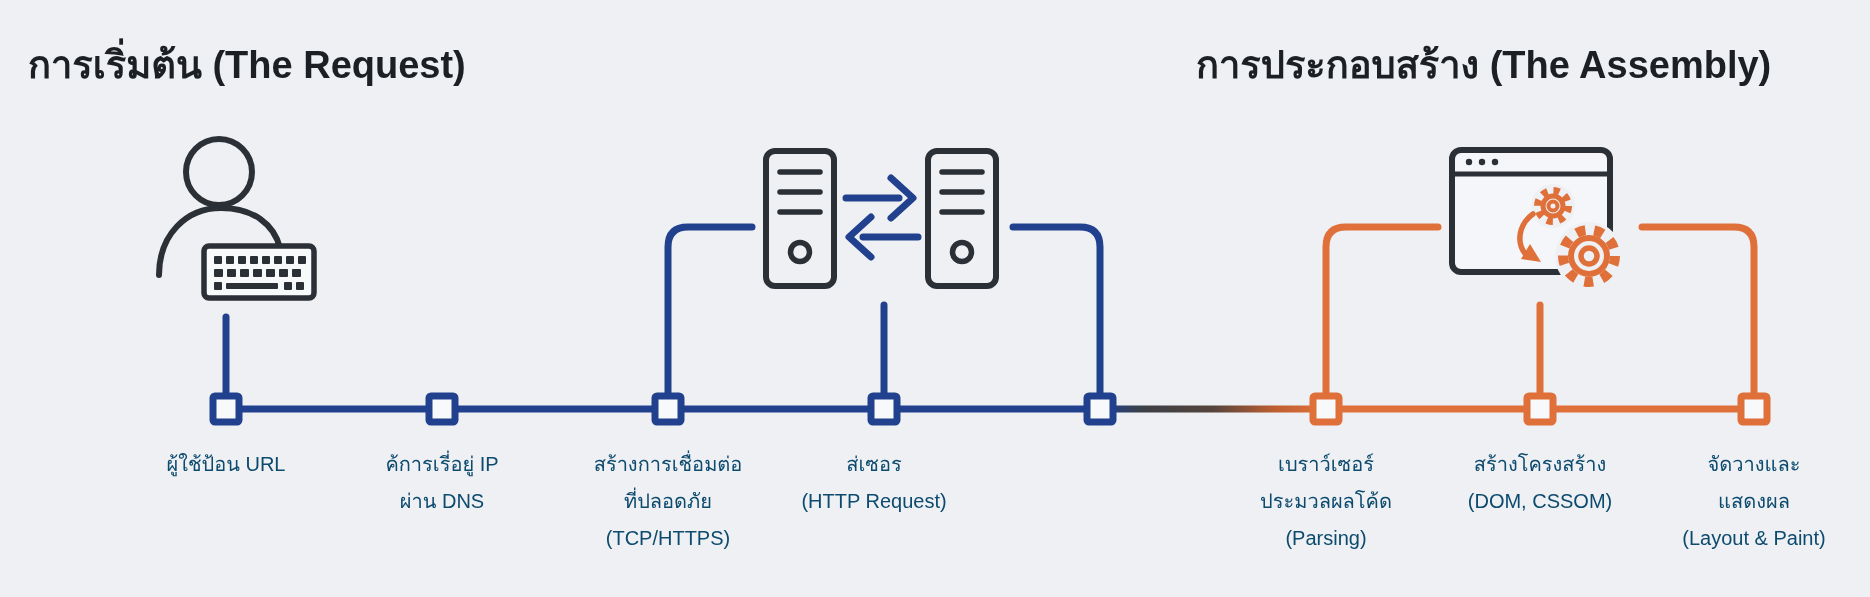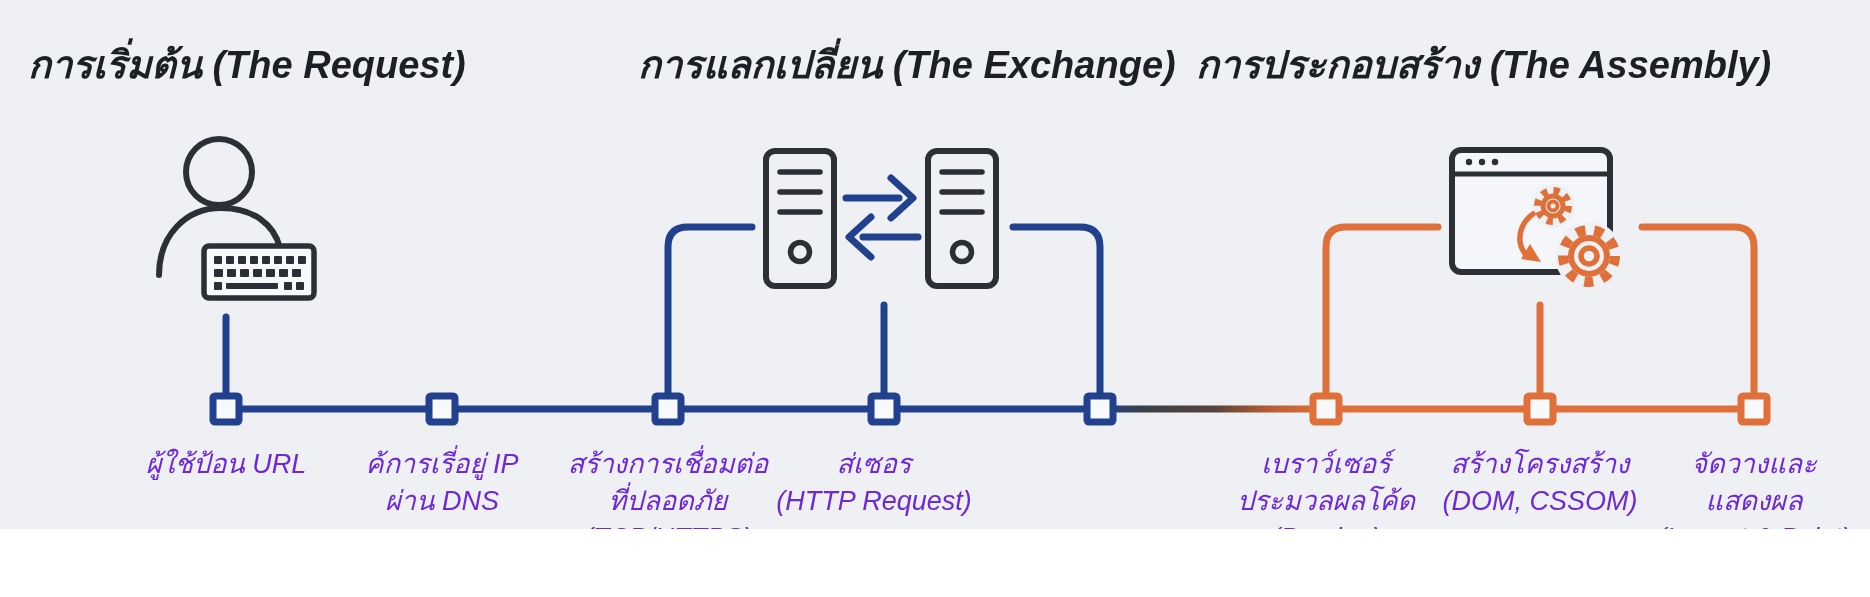--- a/index.html
+++ b/index.html
@@ -1,28 +1,27 @@
 <!DOCTYPE html>
 <html><head>
 <meta charset="utf-8">
 <style>
   html,body{margin:0;padding:0;}
   body{font-family:"Liberation Sans","DejaVu Sans",sans-serif;}
-  .stage{position:relative;width:1870px;height:529px;background:#EEF0F3;overflow:hidden;font-style:italic;}
+  .stage{position:relative;width:1870px;height:597px;background:#EEF0F3;overflow:hidden;}
   .phase-title{position:absolute;top:34px;font-size:38px;font-weight:bold;color:#1C2025;letter-spacing:0px;white-space:nowrap;}
-  .step-label{position:absolute;top:446px;transform:translateX(-50%);text-align:center;font-size:27px;line-height:37px;color:#6d28d9;white-space:pre-line;width:max-content;}
+  .step-label{position:absolute;top:446px;transform:translateX(-50%);text-align:center;font-size:20px;line-height:37px;color:#0c4a6e;white-space:pre-line;width:max-content;}
   svg{position:absolute;left:0;top:0;}
 </style>
 </head>
 <body>
 
 <div class="stage">
 
   <div class="phase-title" style="left:28px;">การเริ่มต้น (The Request)</div>
-  <div class="phase-title" style="left:638px;">การแลกเปลี่ยน (The Exchange)</div>
   <div class="phase-title" style="left:1196px;text-align:center;">การประกอบสร้าง (The Assembly)</div>
 
   <svg width="1870" height="597" viewBox="0 0 1870 597">
     <defs>
       <linearGradient id="blendLine" gradientUnits="userSpaceOnUse" x1="1103" y1="0" x2="1323" y2="0">
         <stop offset="0" stop-color="#21418F"></stop>
         <stop offset="0.18" stop-color="#3C4046"></stop>
         <stop offset="0.5" stop-color="#55443C"></stop>
         <stop offset="0.78" stop-color="#BE5F31"></stop>
         <stop offset="1" stop-color="#E0703A"></stop>

